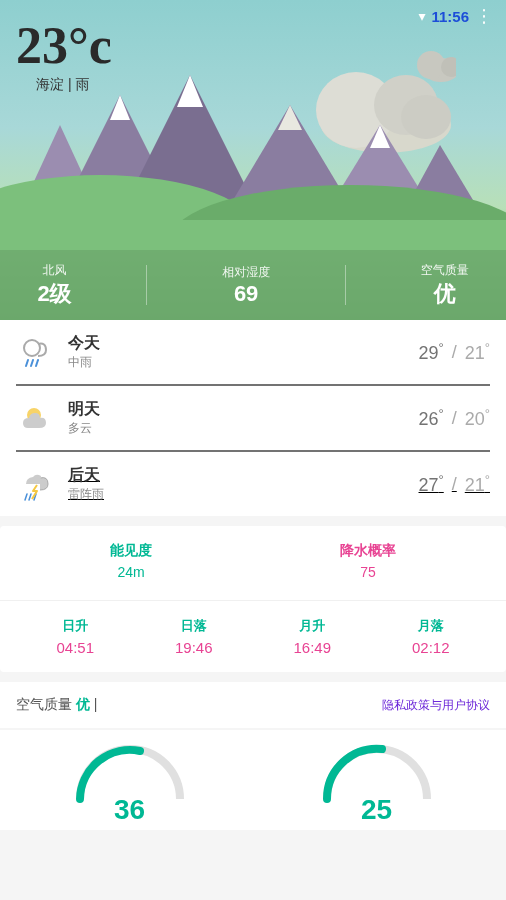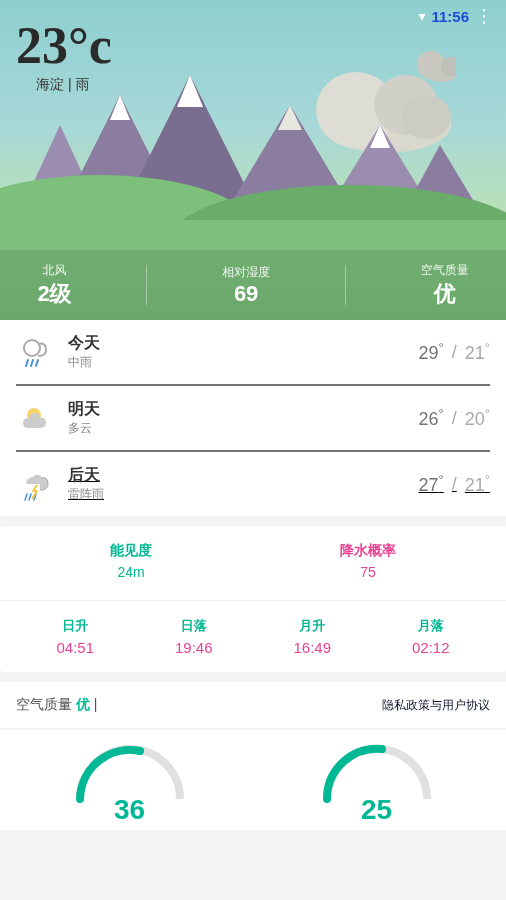--- a/index.html
+++ b/index.html
@@ -230,21 +230,21 @@
     .air-quality-left {
       font-size: 14px;
       color: #555;
     }
     .air-quality-badge {
       color: #00b894;
       font-weight: bold;
     }
     .air-quality-links {
       font-size: 12px;
-      color: #0f172a;
+      color: #6d28d9;
     }
 
     
     .gauge-section {
       background: white;
       margin-top: 2px;
       padding: 0 16px;
       display: flex;
       gap: 20px;
       overflow: hidden;

